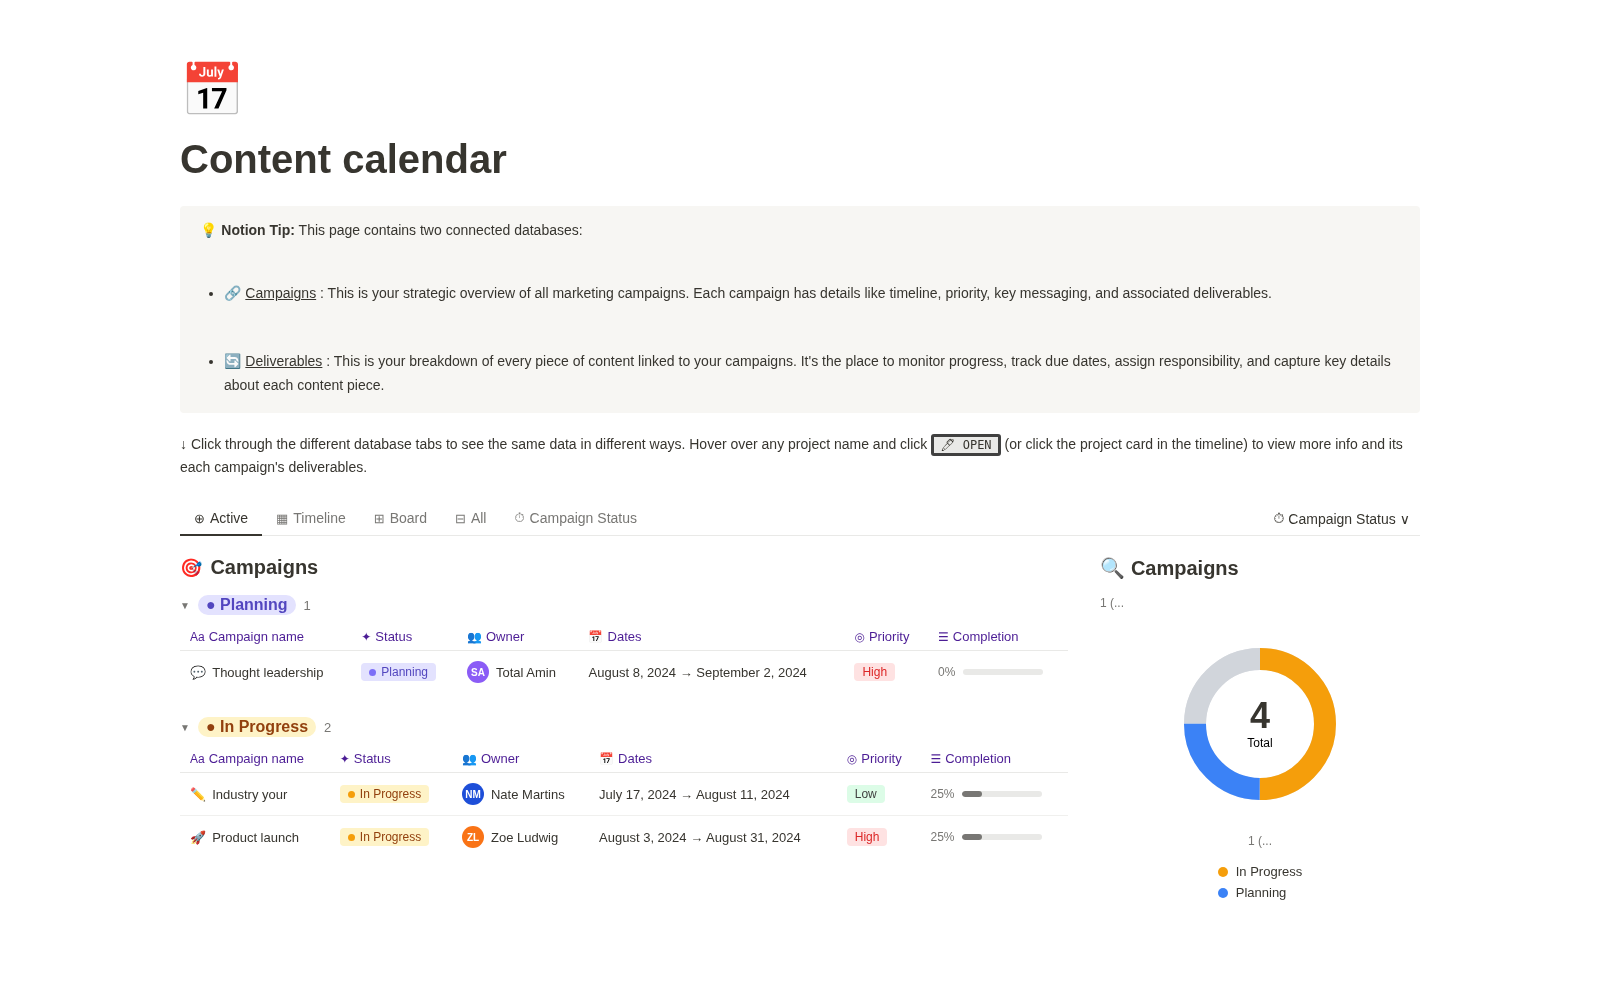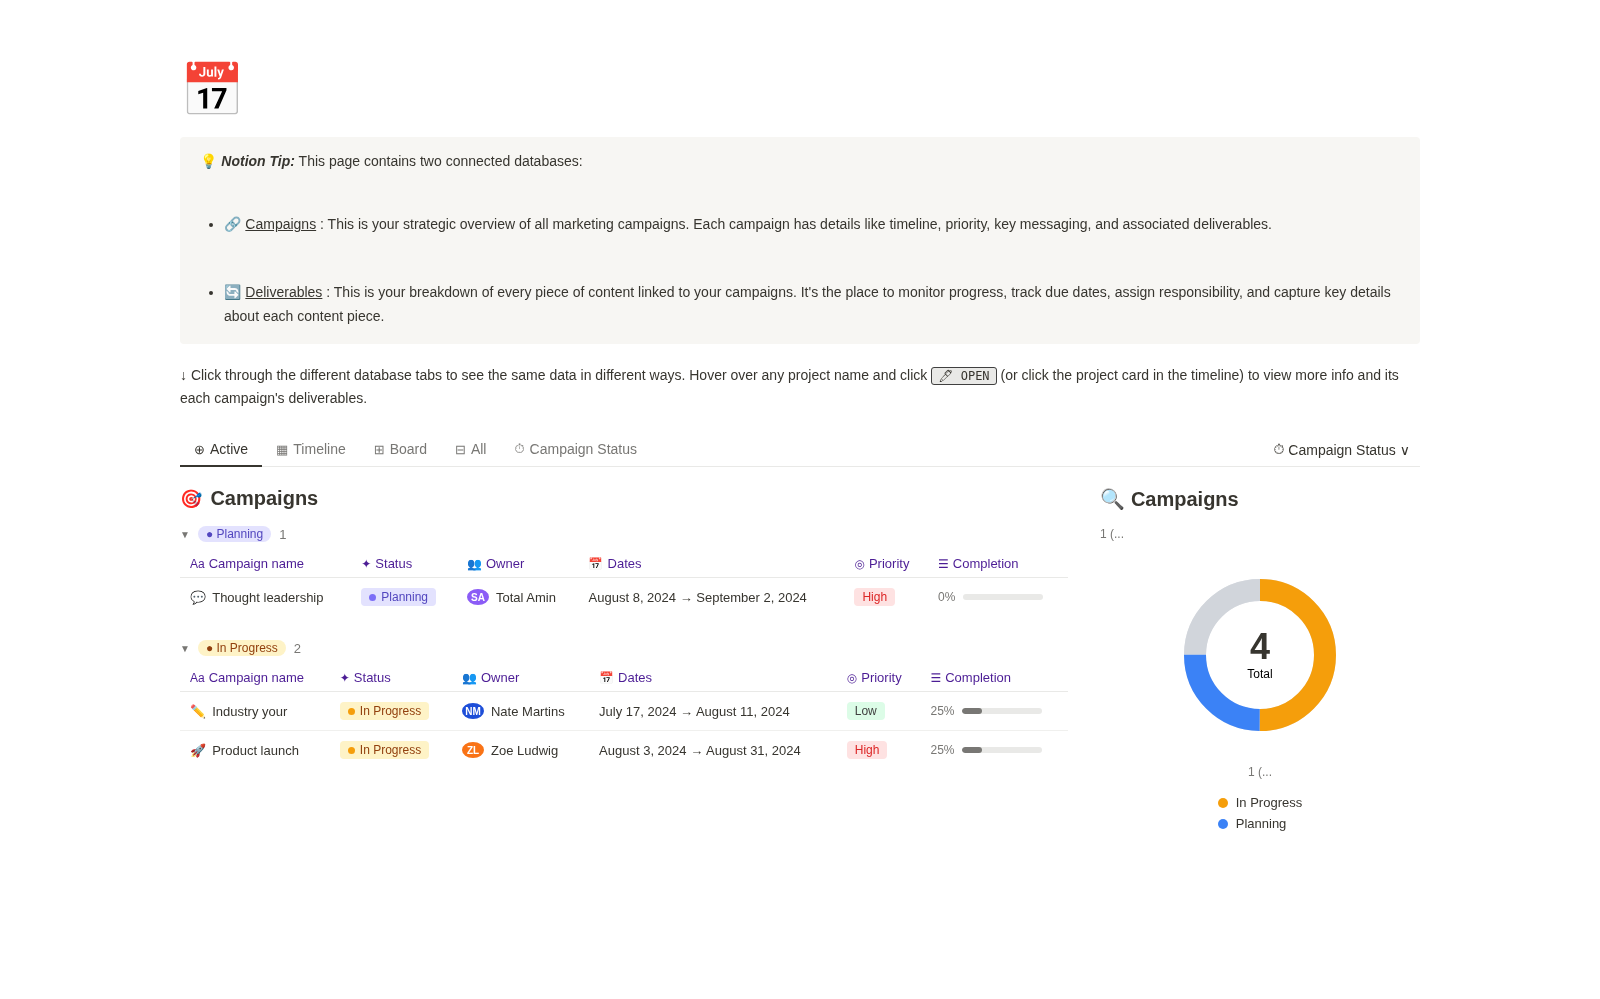--- a/index.html
+++ b/index.html
@@ -30,21 +30,20 @@
       border-radius: 4px;
       padding: 16px 20px;
       margin-bottom: 20px;
     }
     .tip-box .tip-header {
       margin-bottom: 8px;
       font-size: 14px;
     }
     .tip-box .tip-header .tip-label {
       font-weight: 600;
-      font-style: italic;
     }
     .tip-box ul {
       margin-left: 24px;
       line-height: 1.7;
     }
     .tip-box ul li {
       font-size: 14px;
       color: #37352f;
       margin-top: 44px;
     }
@@ -53,21 +52,21 @@
       cursor: pointer;
     }
     .instruction-text {
       font-size: 14px;
       color: #37352f;
       margin-bottom: 24px;
       line-height: 1.6;
     }
     .kbd {
       background: #e9e9e7;
-      border: 1px solid #404040;
+      border: 3px solid #404040;
       border-radius: 3px;
       padding: 1px 5px;
       font-size: 12px;
       font-family: monospace;
     }
     .open-badge {
       background: #e9e9e7;
       border-radius: 3px;
       padding: 1px 6px;
       font-size: 12px;
@@ -153,22 +152,22 @@
       margin-bottom: 8px;
       cursor: pointer;
     }
     .group-toggle {
       font-size: 10px;
       color: #787774;
     }
     .group-badge {
       border-radius: 12px;
       padding: 1px 8px;
-      font-size: 12px;
-      font-weight: 400;
+      font-size: 16px;
+      font-weight: 700;
     }
     .badge-planning {
       background: #e3e2fe;
       color: #5246bf;
     }
     .badge-inprogress {
       background: #fef3c7;
       color: #92400e;
     }
     .group-count {
@@ -274,21 +273,21 @@
     }
 
     
     .owner-cell {
       display: flex;
       align-items: center;
       gap: 7px;
     }
     .avatar {
       width: 22px;
-      height: 16px;
+      height: 22px;
       border-radius: 50%;
       background: #d4a373;
       display: flex;
       align-items: center;
       justify-content: center;
       font-size: 10px;
       font-weight: 600;
       color: #fff;
       flex-shrink: 0;
     }
@@ -358,20 +357,21 @@
       margin-bottom: 4px;
     }
   </style>
 </head>
 <body>
 
 <div class="page">
 
   <span class="page-icon">📅</span>
 
+  <h1 class="page-title">Content calendar</h1>
 
   <div class="tip-box">
     <div class="tip-header">
       <span>💡 </span>
       <span class="tip-label">Notion Tip:</span>
       <span>This page contains two connected databases:</span>
     </div>
     <ul>
       <li>
         <span>🔗 </span>

